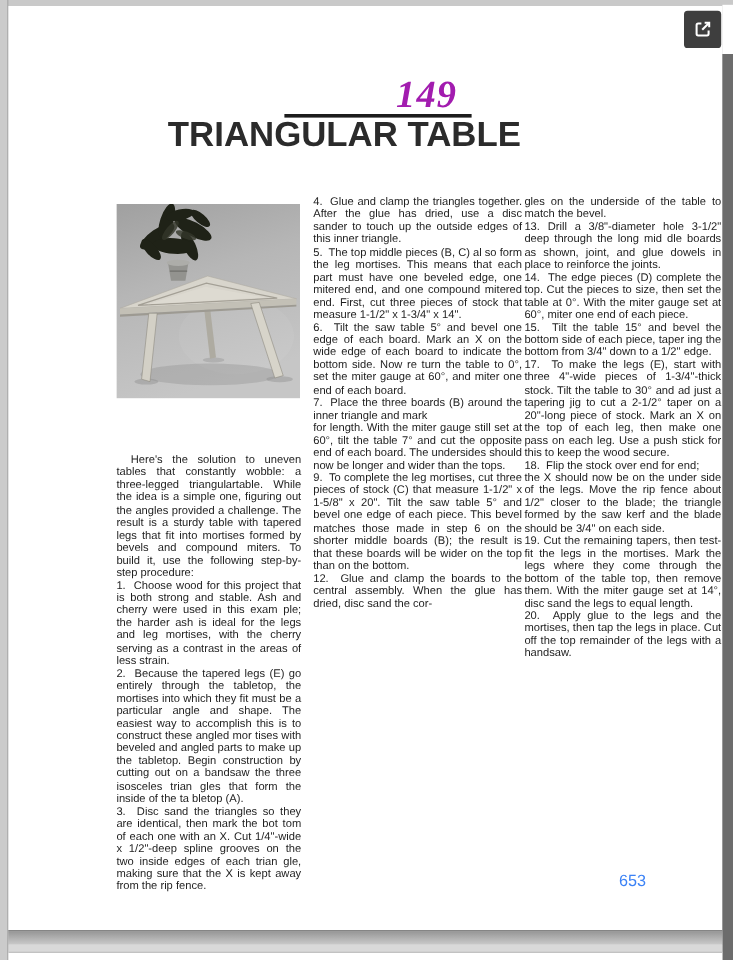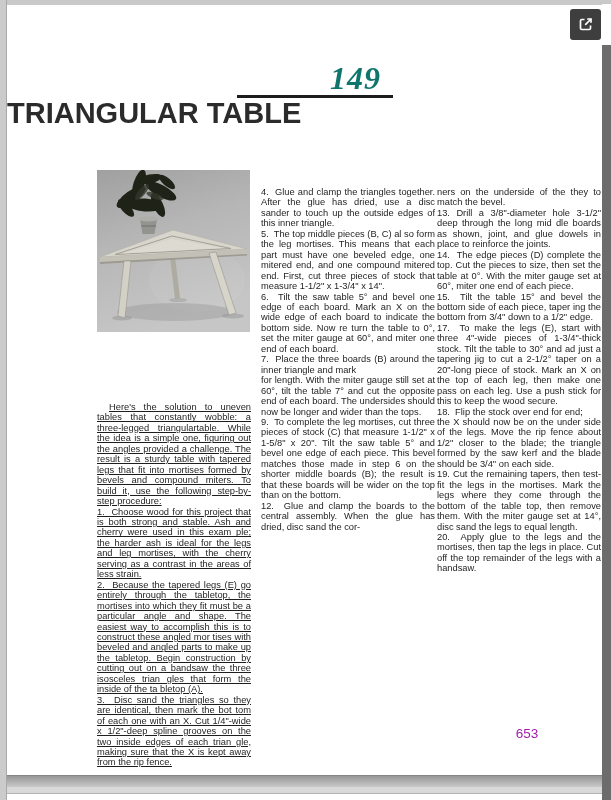--- a/index.html
+++ b/index.html
@@ -16,41 +16,40 @@
   .open-button{
     position:absolute;left:570px;top:9px;width:31px;height:31px;
     background:#3e3e3e;border:none;border-radius:3px;padding:0;
     display:flex;align-items:center;justify-content:center;cursor:pointer;
   }
   .article-number{
     position:absolute;top:56px;left:230px;width:156px;height:37px;
     border-bottom:3px solid #1c1c1c;box-sizing:border-box;
     font-family:"Liberation Serif","DejaVu Serif",serif;
     font-style:italic;font-weight:bold;font-size:32px;line-height:34px;
-    letter-spacing:1px;color:#0f766e;text-align:right;padding-right:12px;
+    letter-spacing:1px;color:#a21caf;text-align:right;padding-right:12px;
   }
   .page-title{
     position:absolute;top:92px;left:0;width:560px;margin:0;
-    text-align:left;font-weight:bold;font-size:29px;
+    text-align:center;font-weight:bold;font-size:29px;
     letter-spacing:0px;color:#2b2b2b;
   }
   .photo{position:absolute;left:90px;top:165px;width:153px;height:162px;}
   .col{
     position:absolute;color:#1e1e1e;font-size:9.3px;line-height:10.45px;
     text-align:justify;
-    margin-top:24px;
   }
   .col p{margin:0;}
   .col p.indent{text-indent:12px;}
-  .col-left{left:90px;top:373px;width:154px;text-decoration:underline;}
+  .col-left{left:90px;top:373px;width:154px;}
   .col-mid{left:254px;top:158px;width:174px;}
   .col-right{left:430px;top:158px;width:164px;}
   .page-number{
     position:absolute;left:495px;top:721px;width:50px;
-    text-align:center;font-size:13.5px;color:#a21caf;
+    text-align:center;font-size:13.5px;color:#3b82f6;
   }
   .page-separator{
     position:absolute;left:7px;top:775px;width:595px;height:12px;
     background:linear-gradient(to bottom,#969696,#c9c9c9);
     border-top:1px solid #858585;box-sizing:border-box;
   }
   .page-gap{position:absolute;left:7px;top:787px;width:595px;height:6px;background:#d9d9d9;}
   .next-page{position:absolute;left:7px;top:793px;width:595px;height:7px;background:#ffffff;border-top:1px solid #b3b3b3;box-sizing:border-box;}
 </style>
 </head>
@@ -118,21 +117,21 @@
     <div class="col col-mid">
         <p class="">4.&nbsp; Glue and clamp the triangles together. After the glue has dried, use a disc sander to touch up the outside edges of this inner triangle.</p>
         <p class="">5.&nbsp; The top middle pieces (B, C) al so form the leg mortises. This means that each part must have one beveled edge, one mitered end, and one compound mitered end. First, cut three pieces of stock that measure 1-1/2" x 1-3/4" x 14".</p>
         <p class="">6.&nbsp; Tilt the saw table 5° and bevel one edge of each board. Mark an X on the wide edge of each board to indicate the bottom side. Now re turn the table to 0°, set the miter gauge at 60°, and miter one end of each board.</p>
         <p class="">7.&nbsp; Place the three boards (B) around the inner triangle and mark</p>
         <p class="">for length. With the miter gauge still set at 60°, tilt the table 7° and cut the opposite end of each board. The undersides should now be longer and wider than the tops.</p>
         <p class="">9.&nbsp; To complete the leg mortises, cut three pieces of stock (C) that measure 1-1/2" x 1-5/8" x 20". Tilt the saw table 5° and bevel one edge of each piece. This bevel matches those made in step 6 on the shorter middle boards (B); the result is that these boards will be wider on the top than on the bottom.</p>
         <p class="">12.&nbsp; Glue and clamp the boards to the central assembly. When the glue has dried, disc sand the cor-</p>
       </div>
     <div class="col col-right">
-        <p class="">ners on the underside of the they to match the bevel.</p>
+        <p class="">gles on the underside of the table to match the bevel.</p>
         <p class="">13.&nbsp;Drill a 3/8"-diameter hole 3-1/2" deep through the long mid dle boards as shown, joint, and glue dowels in place to reinforce the joints.</p>
         <p class="">14.&nbsp; The edge pieces (D) complete the top. Cut the pieces to size, then set the table at 0°. With the miter gauge set at 60°, miter one end of each piece.</p>
         <p class="">15.&nbsp; Tilt the table 15° and bevel the bottom side of each piece, taper ing the bottom from 3/4" down to a 1/2" edge.</p>
         <p class="">17.&nbsp; To make the legs (E), start with three 4"-wide pieces of 1-3/4"-thick stock. Tilt the table to 30° and ad just a tapering jig to cut a 2-1/2° taper on a 20"-long piece of stock. Mark an X on the top of each leg, then make one pass on each leg. Use a push stick for this to keep the wood secure.</p>
         <p class="">18.&nbsp; Flip the stock over end for end;</p>
         <p class="">the X should now be on the under side of the legs. Move the rip fence about 1/2" closer to the blade; the triangle formed by the saw kerf and the blade should be 3/4" on each side.</p>
         <p class="">19.&nbsp;Cut the remaining tapers, then test-fit the legs in the mortises. Mark the legs where they come through the bottom of the table top, then remove them. With the miter gauge set at 14°, disc sand the legs to equal length.</p>
         <p class="">20.&nbsp; Apply glue to the legs and the mortises, then tap the legs in place. Cut off the top remainder of the legs with a handsaw.</p>
       </div>
 

